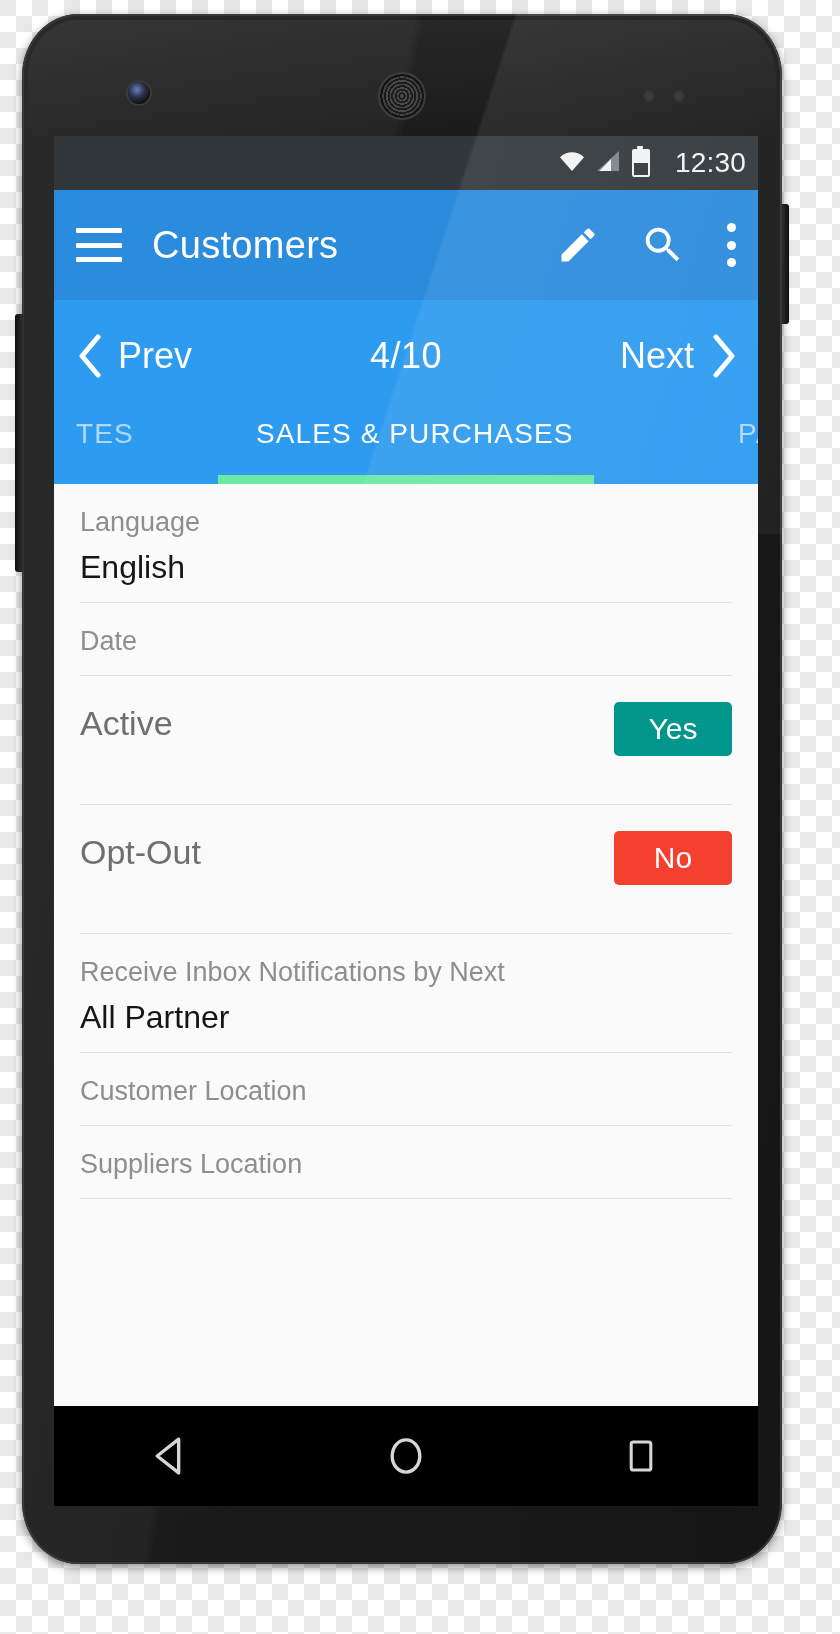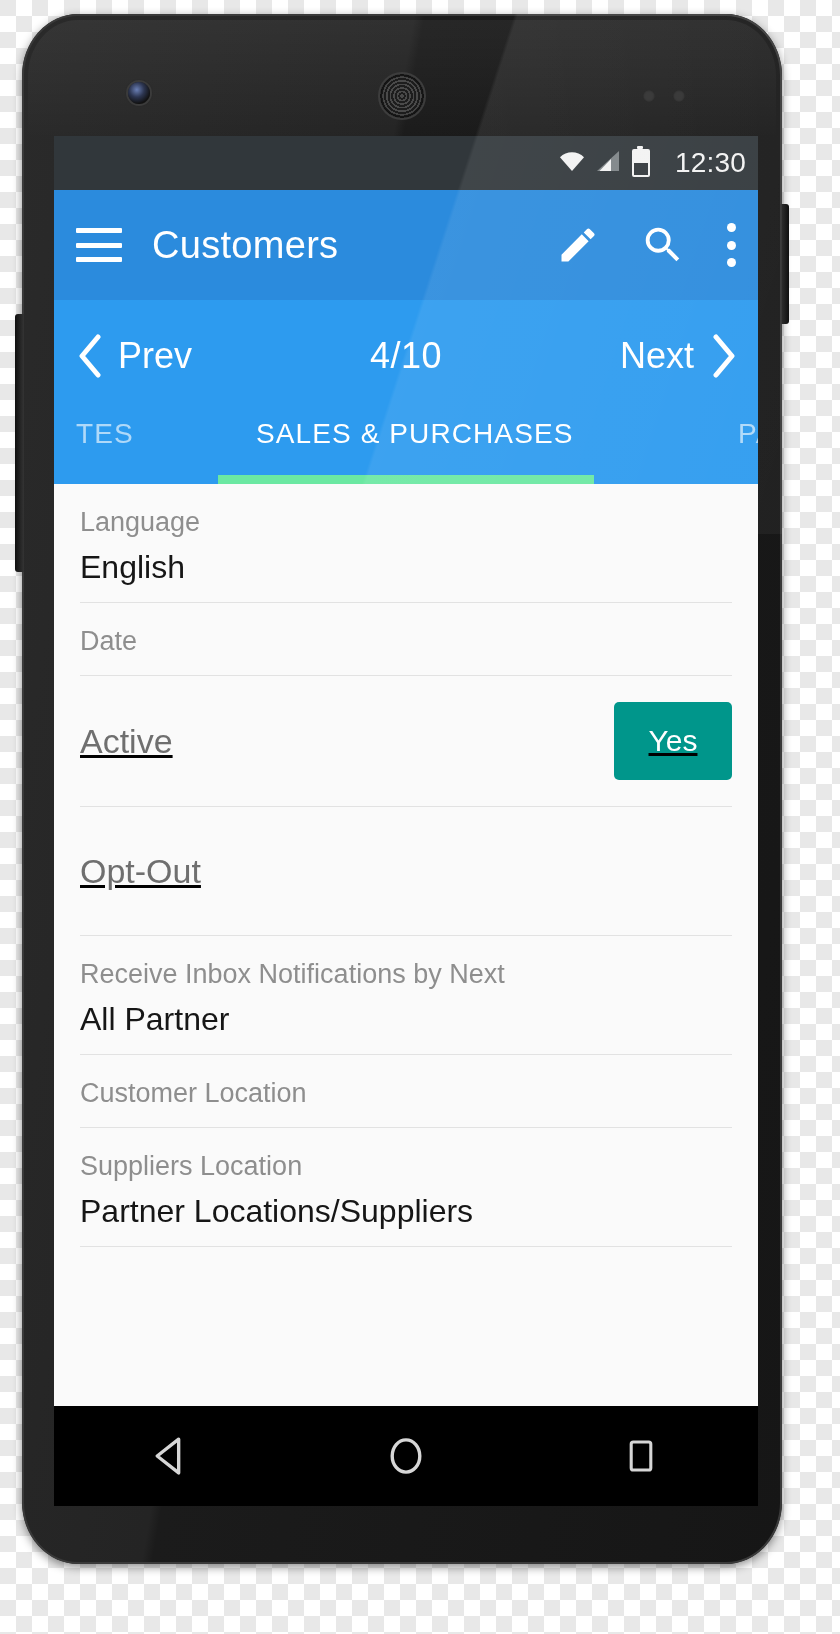--- a/index.html
+++ b/index.html
@@ -143,26 +143,26 @@
   }
   .field{
     padding:22px 0 16px 0;
     border-bottom:1px solid #e2e2e2;
     position:relative;
   }
   .field .lbl{font-size:27px;color:#8e8e8e;line-height:1.25;}
   .field .val{font-size:32px;color:#161616;margin-top:8px;line-height:1.2;}
 
   .field.toggle{
-    display:flex;align-items:center;justify-content:space-between;
-    padding:26px 0 26px 0;min-height:76px;text-decoration:underline;
+    display:flex;justify-content:space-between;
+    padding:26px 0 26px 0;min-height:76px;
   }
   .field.toggle .lbl{font-size:34px;color:#6f6f6f;}
   .chip{
-    min-width:118px;height:78px;border-radius:5px;color:#fff;
+    min-width:118px;height:54px;border-radius:5px;color:#fff;
     display:flex;align-items:center;justify-content:center;
     font-size:30px;cursor:pointer;box-sizing:border-box;padding:0 9px;
   }
 
   
   #navbar{
     position:absolute;left:32px;top:1392px;width:704px;height:100px;background:#000;
     display:flex;align-items:center;justify-content:space-around;
   }
   .navbtn{cursor:pointer;display:flex;align-items:center;justify-content:center;width:120px;height:60px;}
@@ -263,34 +263,34 @@
         <div class="lbl">Date</div>
       </div>
 
       <div class="field toggle">
         <div class="lbl">Active</div>
         <div class="chip" style="background: rgb(0, 150, 139);">Yes</div>
       </div>
 
       <div class="field toggle">
         <div class="lbl">Opt-Out</div>
+        <div class="chip" style="background: rgb(244, 64, 46);">No</div>
       </div>
 
       <div class="field">
         <div class="lbl">Receive Inbox Notifications by Next</div>
         <div class="val">All Partner</div>
       </div>
 
       <div class="field">
         <div class="lbl">Customer Location</div>
       </div>
 
       <div class="field">
         <div class="lbl">Suppliers Location</div>
-        <div class="val">Partner Locations/Suppliers</div>
       </div>
 
     </div>
   </div>
 
   <div id="navbar">
     <span class="navbtn">
       <svg width="46" height="46" viewBox="0 0 30 30">
           <path d="M20 4 L6 15 L20 26 Z" fill="none" stroke="#d6d6d6" stroke-width="2.2" stroke-linejoin="round"></path>
         </svg>

